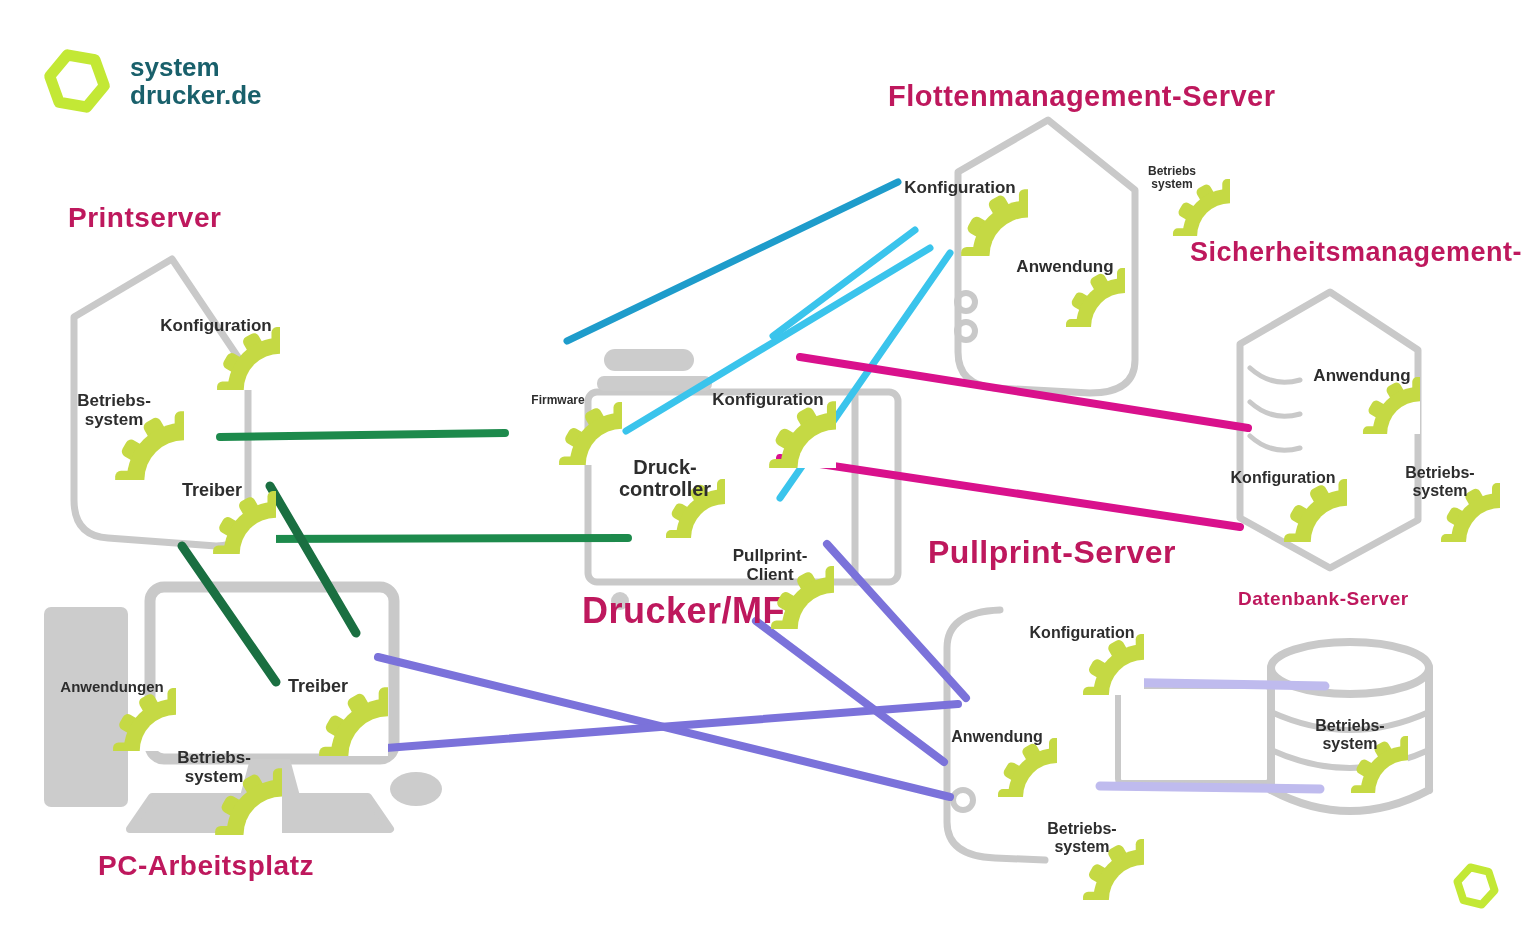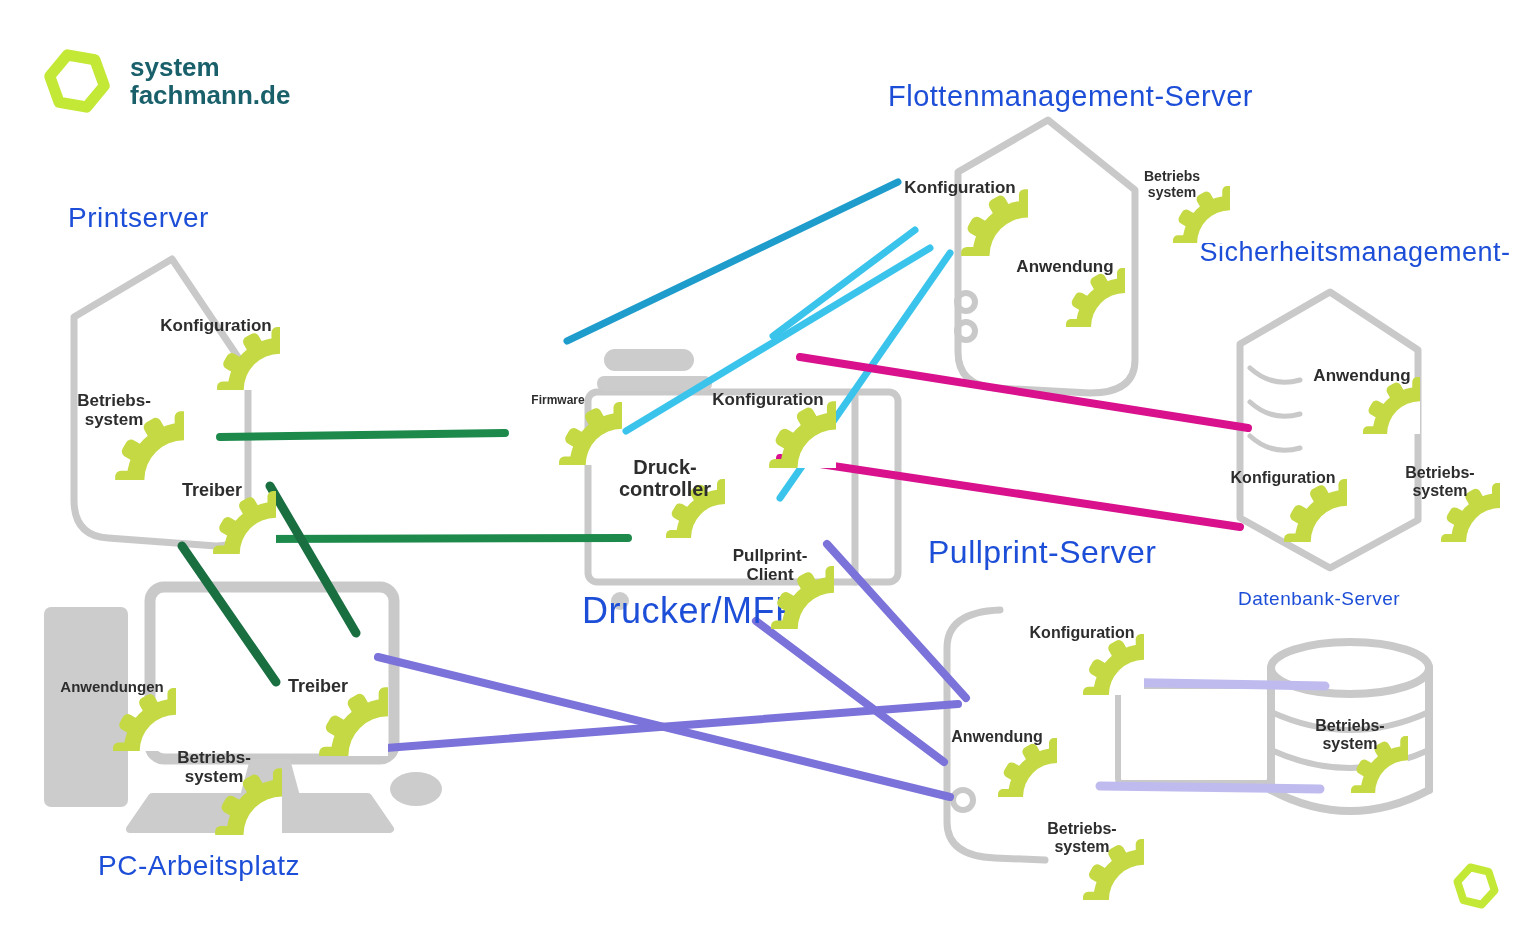--- a/index.html
+++ b/index.html
@@ -3,21 +3,21 @@
 <meta charset="utf-8">
 <style>
   html,body{margin:0;padding:0;}
   body{
     width:1530px;height:938px;position:relative;overflow:hidden;
     background:#ffffff;
     font-family:"Liberation Sans", sans-serif;
   }
   #bg-svg{position:absolute;left:0;top:0;z-index:1;}
   .title{
-    position:absolute;z-index:3;color:#1d4ed8;font-weight:400;
+    position:absolute;z-index:3;color:#be185d;font-weight:700;
     letter-spacing:.5px;white-space:nowrap;
   }
   .title.center{text-align:center;white-space:normal;line-height:1.25;}
   .title span{display:block;}
   .gear{position:absolute;z-index:4;}
   .gear svg{position:absolute;left:0;top:0;width:100%;height:100%;}
   .gear-label{
     position:absolute;inset:0;display:flex;align-items:center;justify-content:center;
     text-align:center;color:#2d2d2d;font-weight:700;line-height:1.12;z-index:5;
   }
@@ -129,21 +129,21 @@
     <line stroke-width="9" x1="1100" y1="786" x2="1320" y2="789" stroke="#bfbbee"></line>
   </g>
 </svg>
 
 <div id="logo">
   <svg width="74" height="78" viewBox="-40 -40 80 80">
     <polygon points="29.5,5.2 10.3,28.2 -19.3,23 -29.5,-5.2 -10.3,-28.2 19.3,-23" fill="none" stroke-width="12" stroke-linejoin="round" stroke="#c3e835"></polygon>
   </svg>
   <div class="logo-text">
     <span>system</span><br>
-    <span>fachmann.de</span>
+    <span>drucker.de</span>
   </div>
 </div>
 
 <div class="title" style="left:68px;top:202px;font-size:28px;">Printserver</div>
 <div class="title" style="left:98px;top:850px;font-size:28px;">PC-Arbeitsplatz</div>
 <div class="title" style="left:582px;top:590px;font-size:36px;z-index:3;">Drucker/MFP</div>
 <div class="title" style="left:888px;top:80px;font-size:29px;">Flottenmanagement-Server</div>
 <div class="title center" style="left:1190px;top:236px;width:330px;font-size:27px;">
   <span>Sicherheitsmanagement-</span>
 </div>
@@ -267,21 +267,21 @@
   <svg viewBox="-60 -60 120 120">
       <use href="#gear12" fill="#c5d944"></use>
     </svg>
   <div class="gear-label">
       <div>
     <span>Konfiguration</span>
     <span></span>
       </div>
     </div>
 </div>
-<div class="gear" style="left:1114px;top:127px;width:116px;height:116px;font-size:14px;">
+<div class="gear" style="left:1114px;top:120px;width:116px;height:116px;font-size:12px;">
   <svg viewBox="-60 -60 120 120">
       <use href="#gear12" fill="#c5d944"></use>
     </svg>
   <div class="gear-label">
       <div>
     <span>Betriebs</span>
     <span>system</span>
       </div>
     </div>
 </div>

